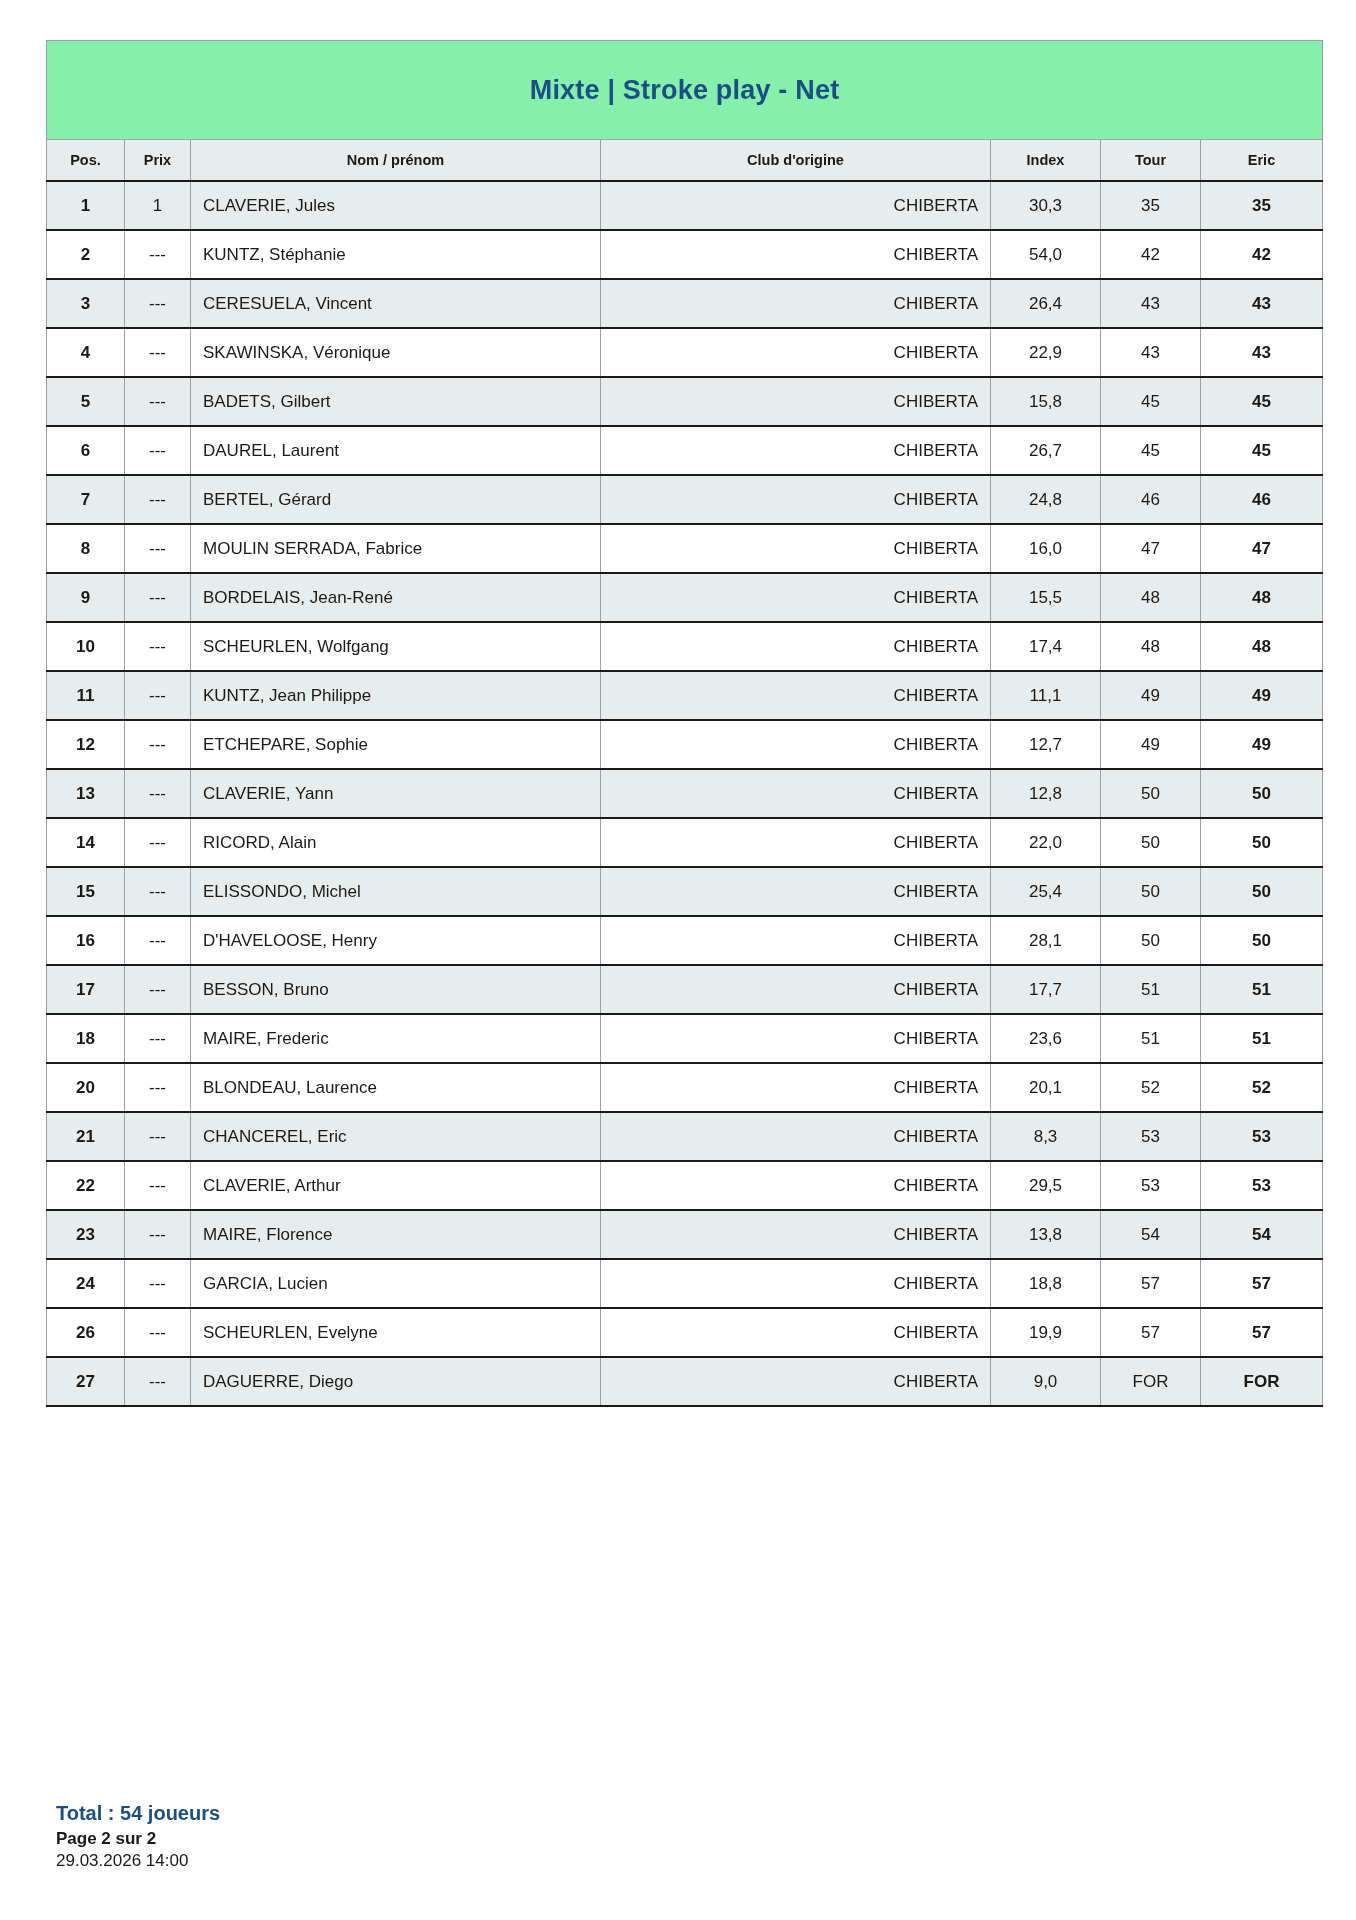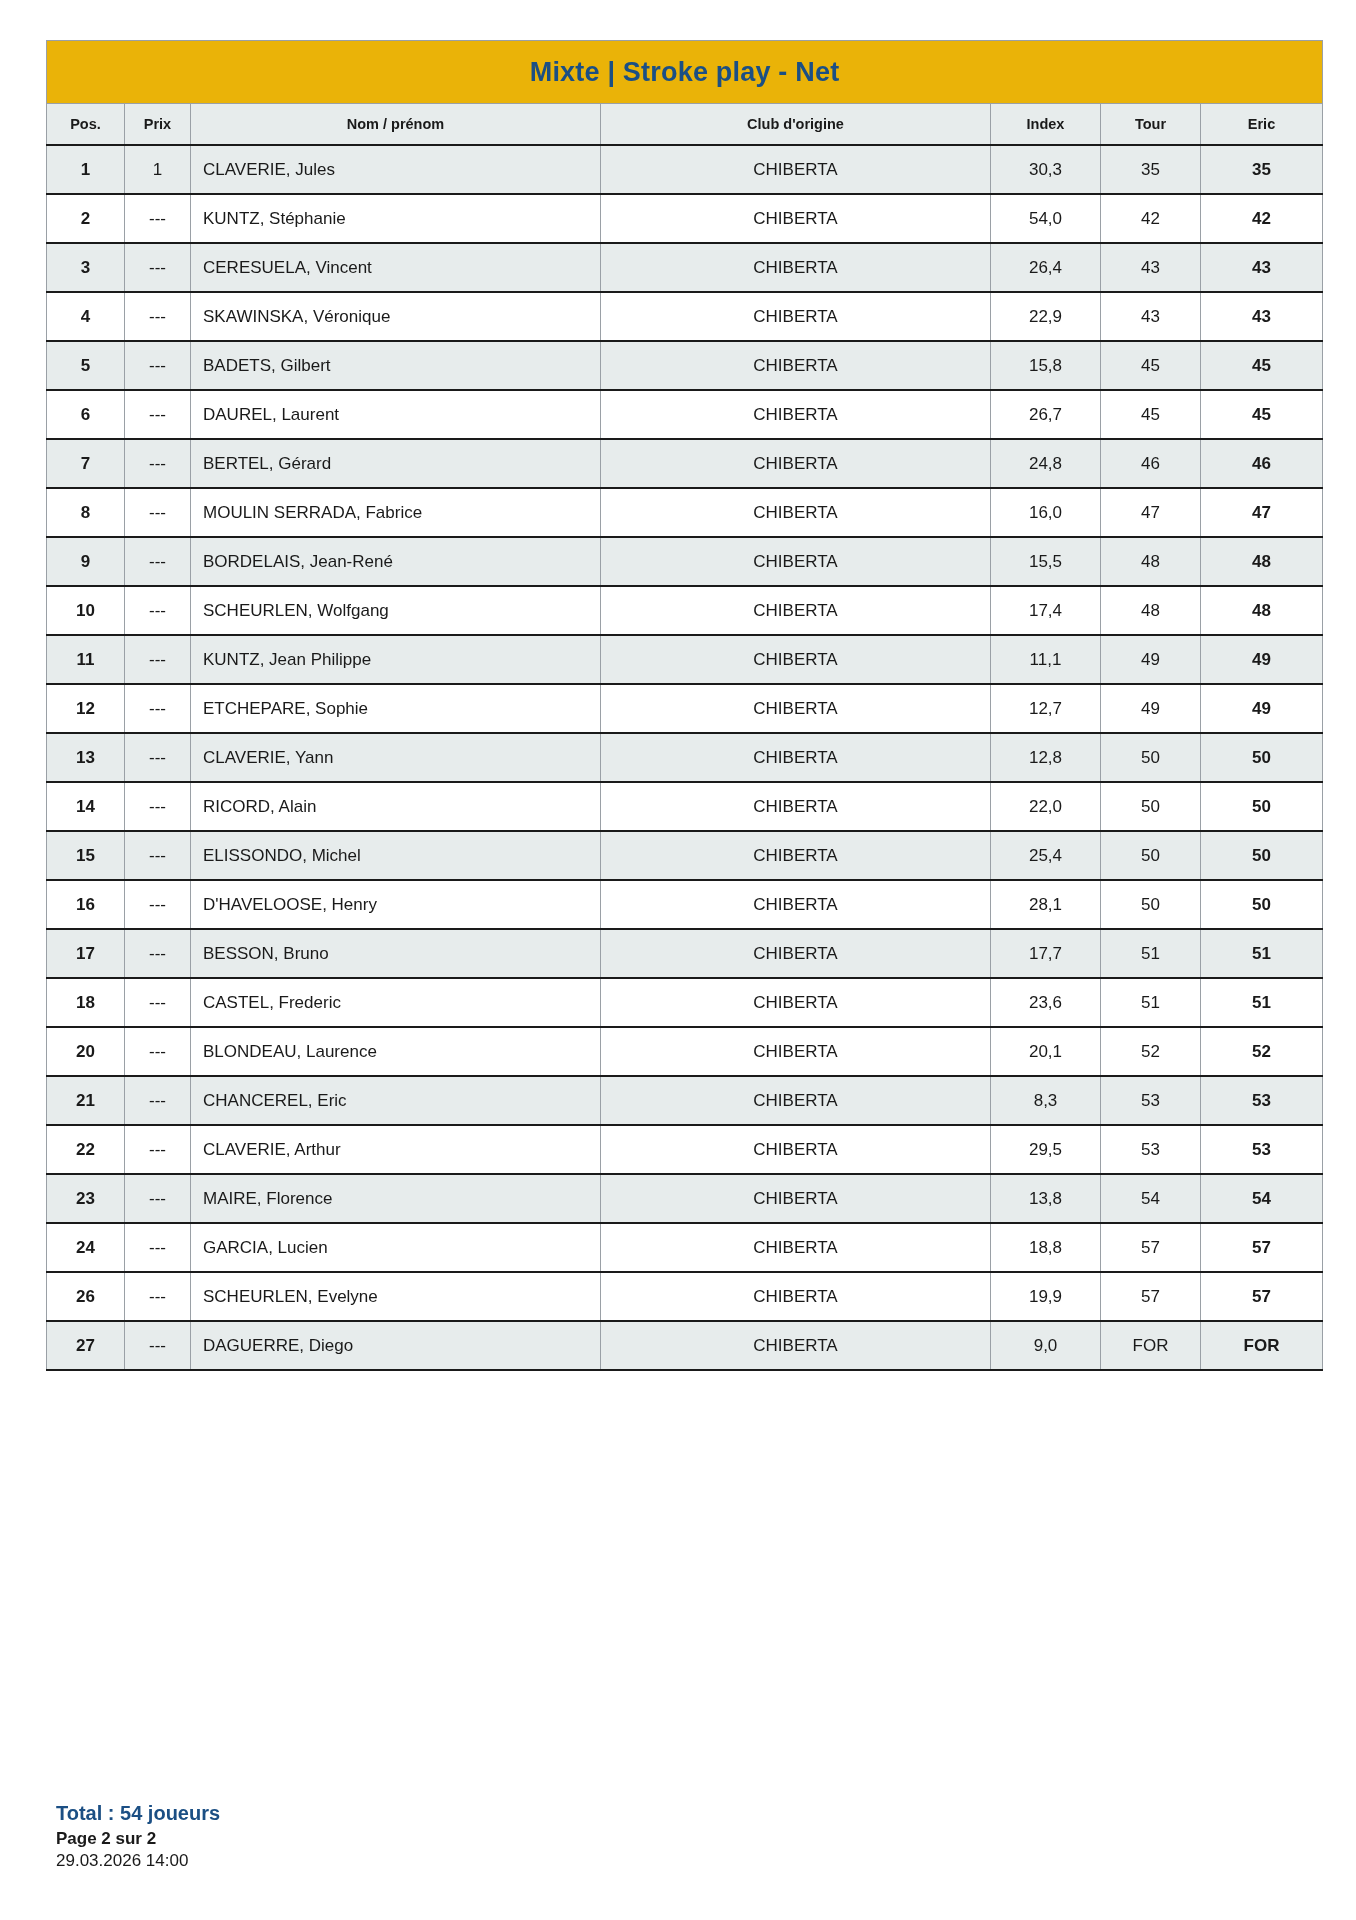--- a/index.html
+++ b/index.html
@@ -36,23 +36,23 @@
   .results-table col.c-prix  { width: 66px; }
   .results-table col.c-nom   { width: 410px; }
   .results-table col.c-club  { width: 390px; }
   .results-table col.c-index { width: 110px; }
   .results-table col.c-tour  { width: 100px; }
   .results-table col.c-total { width: 122px; }
 
   
   .title-row td {
     border: 1px solid #9aa0a6;
-    background: #eab308;
+    background: #86efac;
     height: 62px;
-    padding: 0;
+    padding: 18px;
     margin-left: 32px;
   }
   .doc-title {
     text-align: center;
     font-size: 27px;
     font-weight: bold;
     color: #1b4f84;
     letter-spacing: 0.2px;
     line-height: 62px;
     white-space: nowrap;
@@ -87,21 +87,21 @@
     color: #1a1a1a;
     white-space: nowrap;
     overflow: hidden;
   }
   .results-table tbody tr.alt td { background: #e7ecec; }
   .results-table tbody tr.plain td { background: #ffffff; }
 
   td.cell-pos   { text-align: center; font-weight: bold; font-size: 17px; padding: 0 4px; }
   td.cell-prix  { text-align: center; padding: 0 4px; color: #3c3c3c; }
   td.cell-nom   { text-align: left; }
-  td.cell-club  { text-align: center; }
+  td.cell-club  { text-align: right; }
   td.cell-index { text-align: center; padding: 0 4px; }
   td.cell-tour  { text-align: center; padding: 0 4px; }
   td.cell-total { text-align: center; padding: 0 4px; font-weight: bold; }
 
   
   .footer {
     position: absolute;
     left: 56px;
     bottom: 48px;
     line-height: 1.28;
@@ -307,21 +307,21 @@
           <td class="cell-prix">---</td>
           <td class="cell-nom">BESSON, Bruno</td>
           <td class="cell-club">CHIBERTA</td>
           <td class="cell-index">17,7</td>
           <td class="cell-tour">51</td>
           <td class="cell-total">51</td>
         </tr>
         <tr class="plain">
           <td class="cell-pos">18</td>
           <td class="cell-prix">---</td>
-          <td class="cell-nom">CASTEL, Frederic</td>
+          <td class="cell-nom">MAIRE, Frederic</td>
           <td class="cell-club">CHIBERTA</td>
           <td class="cell-index">23,6</td>
           <td class="cell-tour">51</td>
           <td class="cell-total">51</td>
         </tr>
         <tr class="plain">
           <td class="cell-pos">20</td>
           <td class="cell-prix">---</td>
           <td class="cell-nom">BLONDEAU, Laurence</td>
           <td class="cell-club">CHIBERTA</td>

